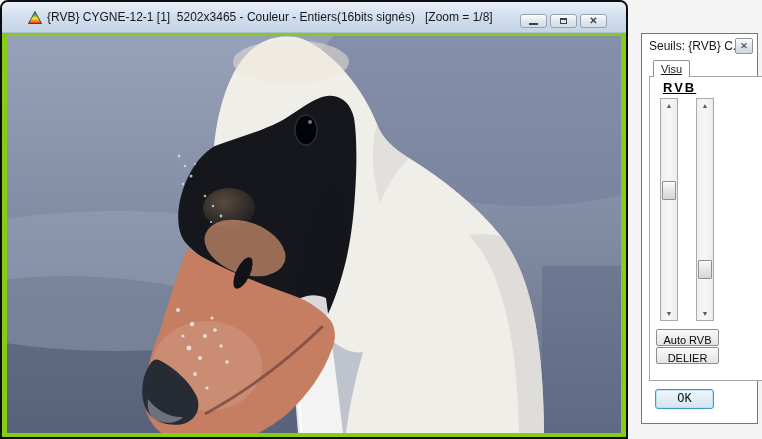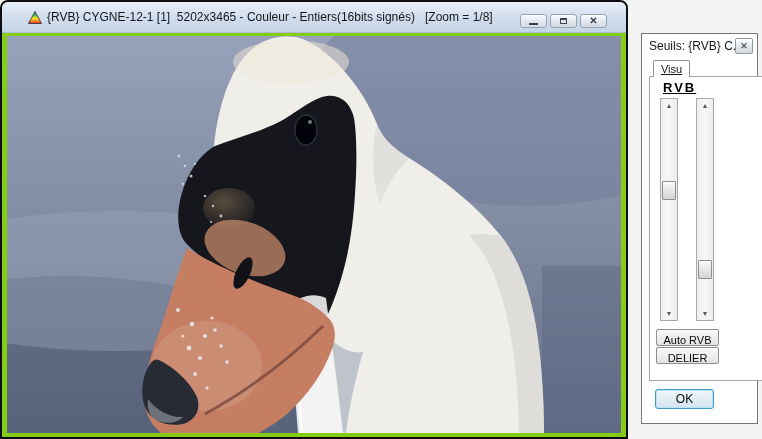--- a/index.html
+++ b/index.html
@@ -46,21 +46,21 @@
   .arrow{position:absolute;left:0;width:100%;text-align:center;font-size:7px;color:#5a5a5a;cursor:default;}
   .arrow.up{top:3px;} .arrow.down{bottom:3px;}
   .thumb{position:absolute;left:1px;width:14px;height:19px;box-sizing:border-box;
     border:1px solid #8f8f8f;border-radius:1px;cursor:default;
     background:linear-gradient(#fafafa,#e6e6e6 50%,#d5d5d5);box-shadow:inset 0 1px 0 #fff;}
   .small-btn{position:absolute;left:6px;width:63px;height:17px;box-sizing:border-box;
     border:1px solid #8e8e8e;border-radius:2px;font-family:"Liberation Sans",sans-serif;
     background:linear-gradient(#f9f9f9,#e3e3e3);font-size:11px;color:#0a0a0a;padding:4px;cursor:default;}
   .btn-auto{top:252px;} .btn-delier{top:270px;}
   .btn-ok{position:absolute;left:13px;top:355px;width:59px;height:20px;box-sizing:border-box;
-    border:1px solid #3d9bc2;border-radius:3px;font-family:Liberation Sans, sans-serif;
+    border:1px solid #3d9bc2;border-radius:3px;font-family:Liberation Mono, monospace;
     background:linear-gradient(#f3f8fc,#e2edf5 50%,#d3e4f0);
     box-shadow:0 0 0 1px #b9e2f2 inset;font-size:12px;color:#0a0a0a;padding:0;cursor:default;}
 </style>
 </head>
 <body>
 
 <div class="stage">
 
   <div class="img-window">
     <div class="titlebar">

